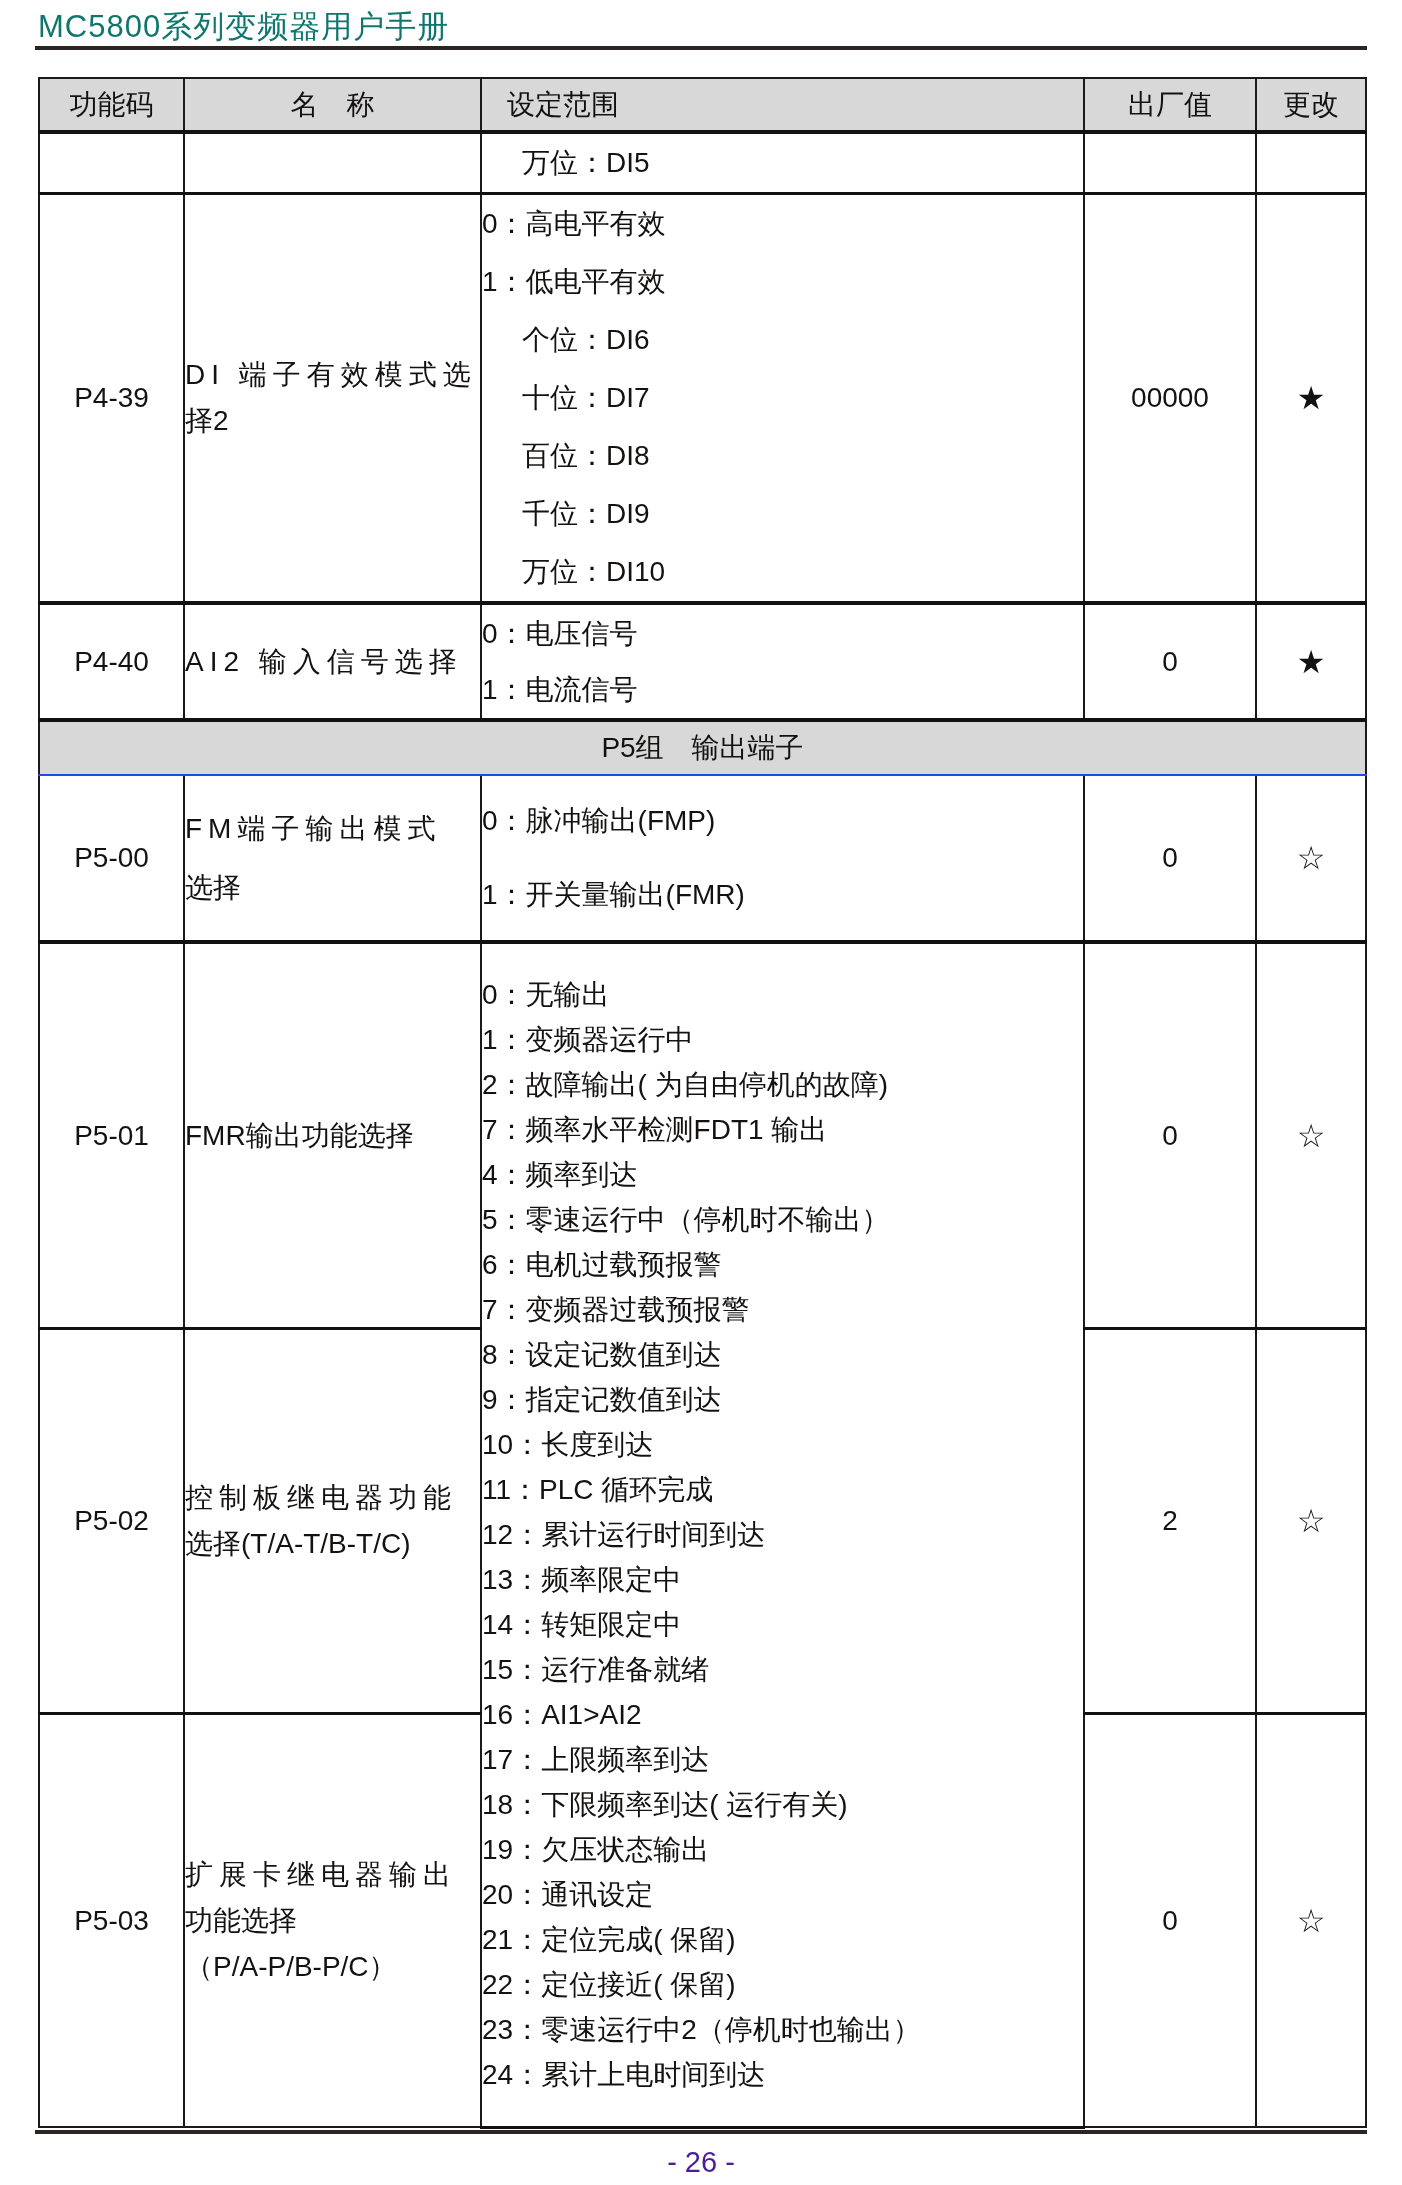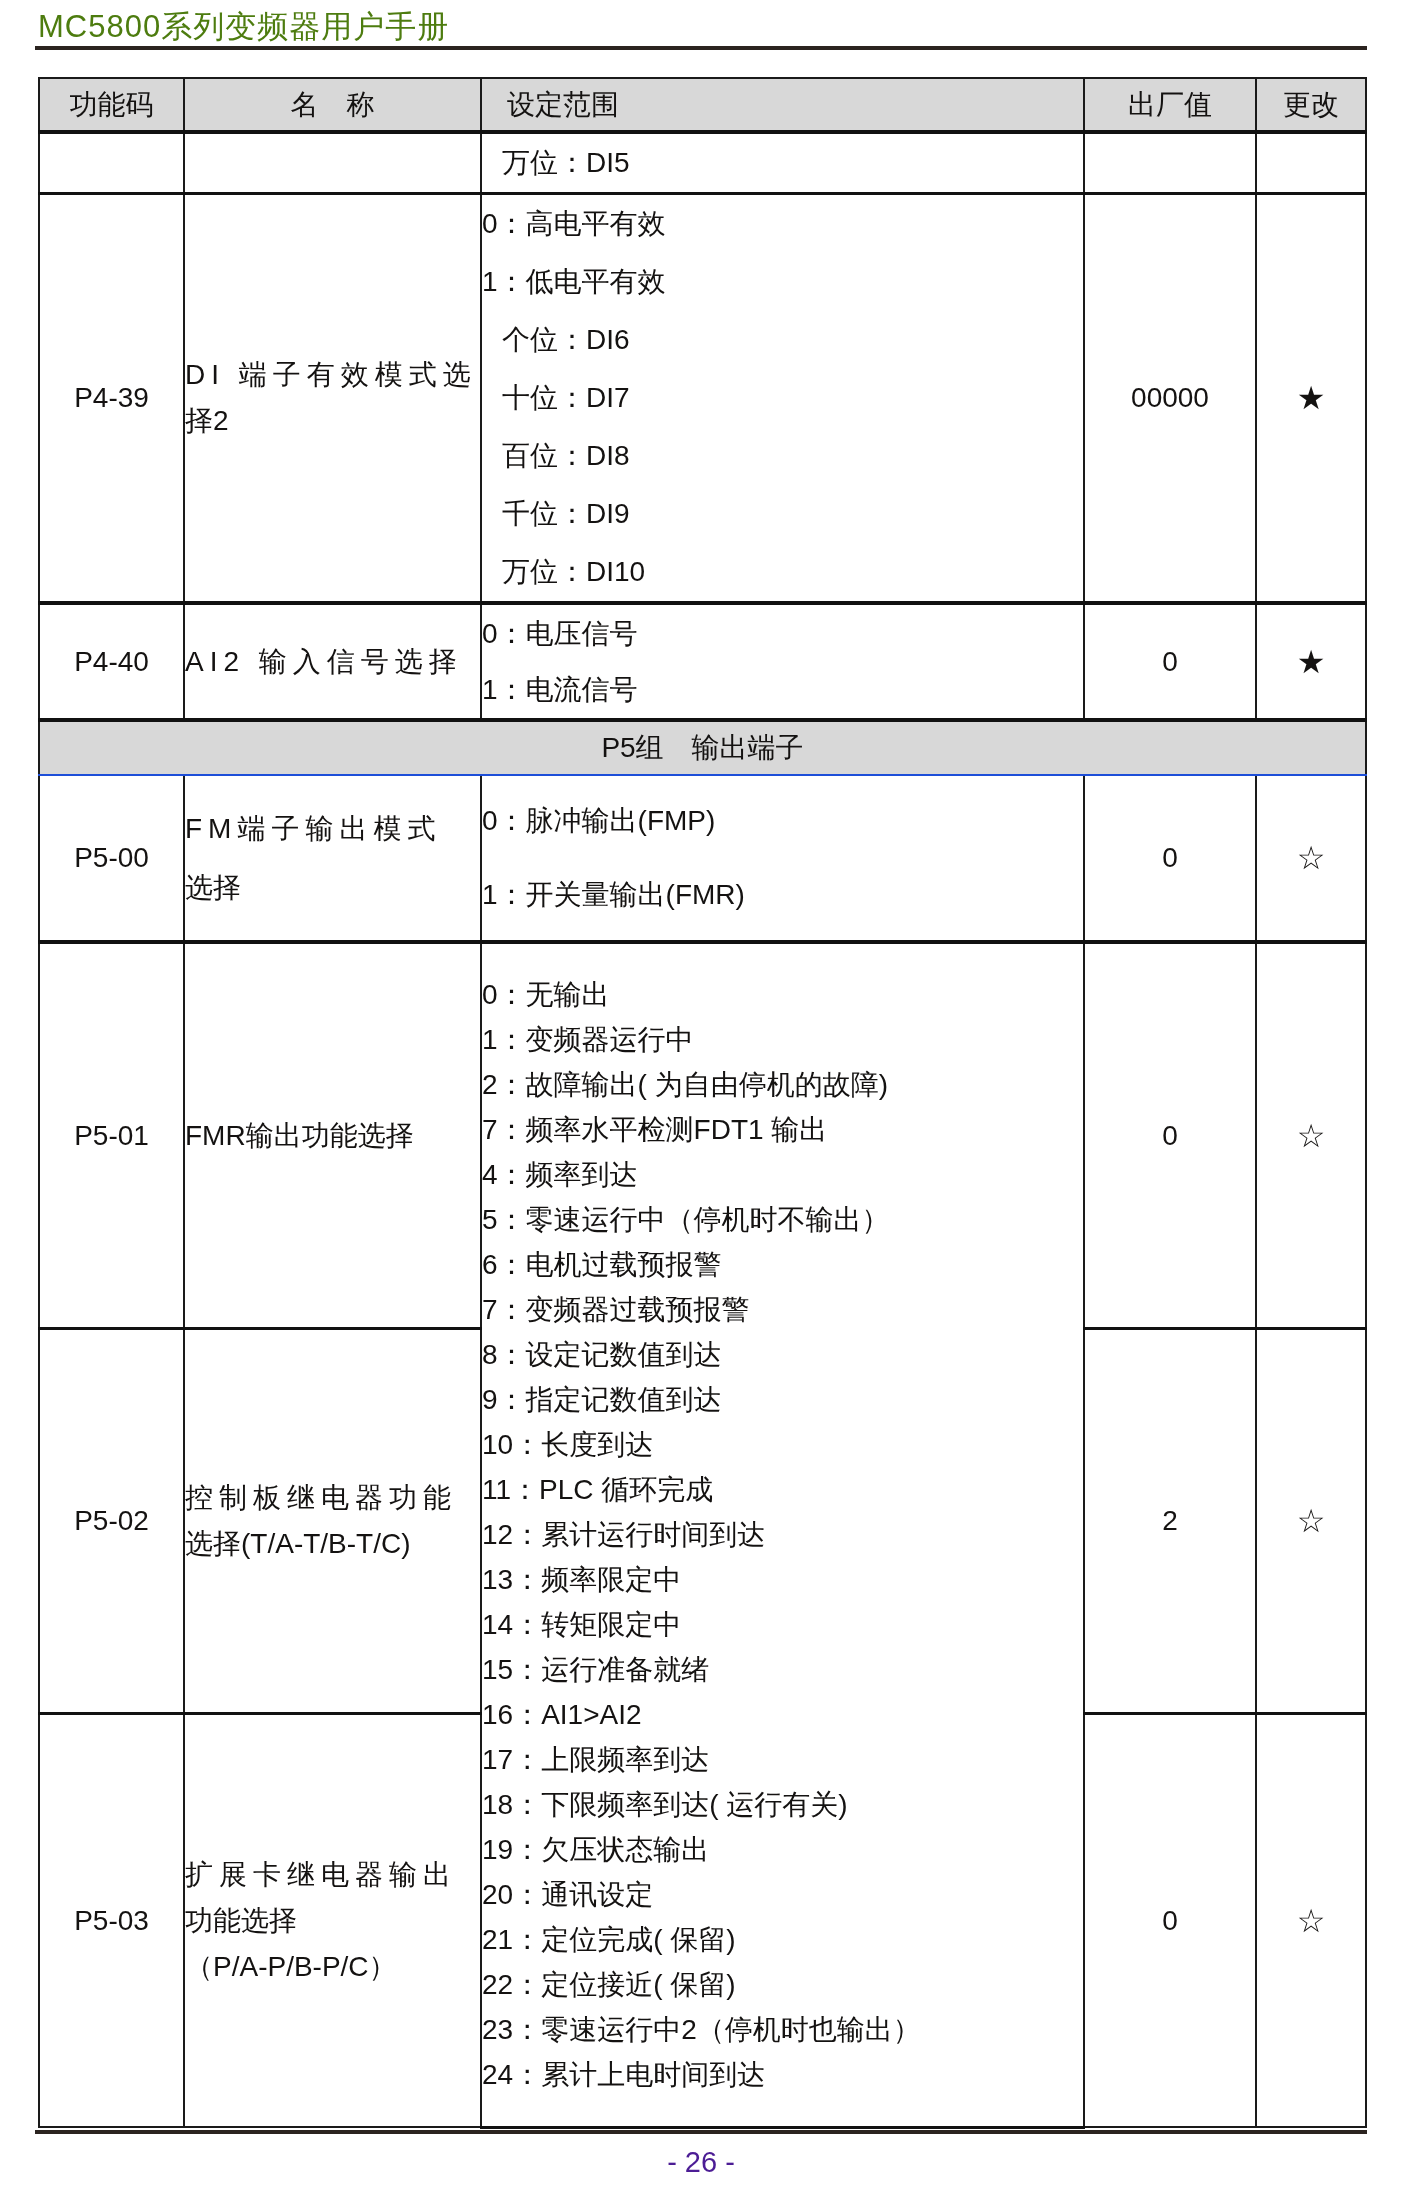--- a/index.html
+++ b/index.html
@@ -6,21 +6,21 @@
   .page{
     position:relative;
     width:1402px;height:2185px;
     background:#ffffff;
     font-family:"Liberation Sans", sans-serif;
     color:#1d1a18;
     overflow:hidden;
   }
   .doc-title{
     position:absolute;left:38px;top:6px;
-    font-size:31px;letter-spacing:1px;color:#4d7c0f;
+    font-size:31px;letter-spacing:1px;color:#0f766e;
   }
   .title-rule{
     position:absolute;left:35px;top:46px;width:1332px;height:4px;
     background:#2b2420;
   }
   table.params{
     position:absolute;left:38px;top:77px;
     border-collapse:collapse;table-layout:fixed;
     width:1327px;
     font-size:28px;color:#141211;
@@ -52,21 +52,21 @@
   tr.r-p503 td{height:411px;}
   td.c-code{text-align:center;}
   td.c-name{text-align:left;padding-left:17px;padding-right:6px;}
   td.c-def{text-align:center;}
   td.c-chg{text-align:center;}
   td.c-range{text-align:left;padding-left:25px;}
   .name-line{line-height:46px;}
   .name-line.sp{letter-spacing:6px;}
   tr.r-p500 .name-line{line-height:59px;}
   .opt-line{line-height:58px;white-space:nowrap;}
-  .opt-line.ind{padding-left:20px;}
+  .opt-line.ind{padding-left:40px;}
   tr.r-p440 .opt-line{line-height:56px;}
   tr.r-p500 .opt-line{line-height:74px;}
   td.c-range.shared .opt-line{line-height:45px;}
   .star{font-size:32px;}
   .footer-rule{
     position:absolute;left:35px;top:2130px;width:1332px;height:4px;
     background:#2b2420;
   }
   .page-number{
     position:absolute;left:0;top:2146px;width:100%;

